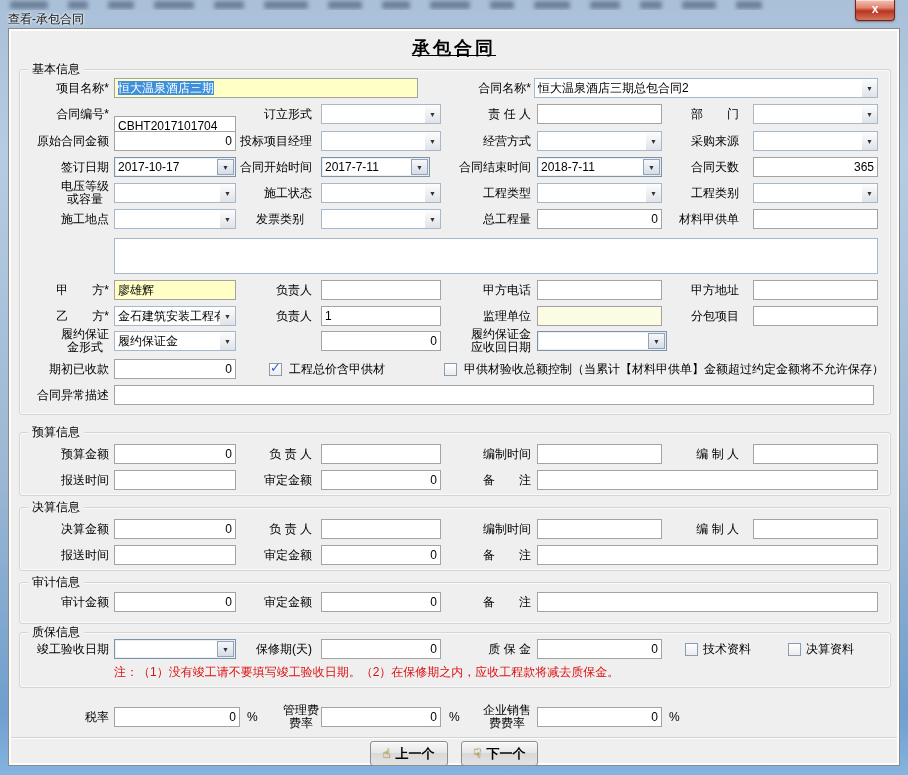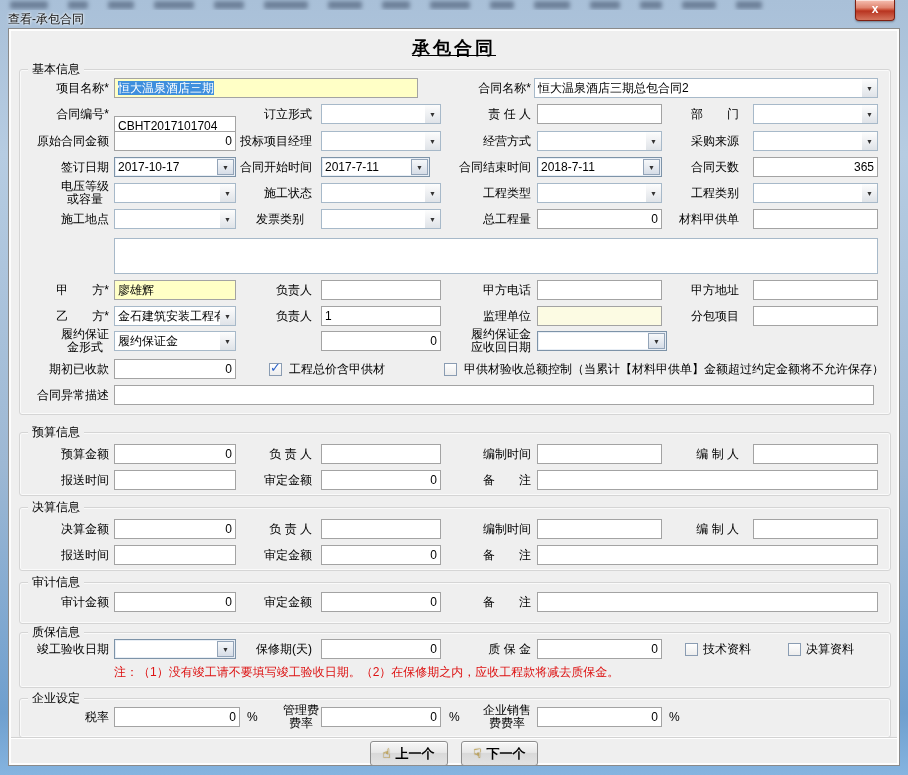--- a/index.html
+++ b/index.html
@@ -288,23 +288,20 @@
   <div class="lb" style="left:200px;top:610px;width:103px">保修期(天)</div>
   <input class="f num" style="left: 312px; top: 610px; width: 120px;" value="0">
   <div class="lb" style="left:432px;top:610px;width:90px">质 保 金</div>
   <input class="f num" style="left: 528px; top: 610px; width: 125px;" value="0">
   <div class="cbx" style="left:676px;top:614px" data-checked="false"></div>
   <div class="cbx-lb" style="left:694px;top:610px">技术资料</div>
   <div class="cbx" style="left:779px;top:614px" data-checked="false"></div>
   <div class="cbx-lb" style="left:797px;top:610px">决算资料</div>
   <div class="note" style="left:105px;top:635px">注：（1）没有竣工请不要填写竣工验收日期。（2）在保修期之内，应收工程款将减去质保金。</div>
 
-  <div class="grp" style="left:10px;top:669px;width:872px;height:40px">
-    <span class="cap">企业设定</span>
-  </div>
   <div class="lb" style="left:4px;top:678px;width:96px">税率</div>
   <input class="f num" style="left: 105px; top: 678px; width: 126px;" value="0">
   <div class="unit" style="left:238px;top:678px">%</div>
   <div class="lb two" style="left:210px;top:674px;width:100px;height:28px">管理费
 费率</div>
   <input class="f num" style="left: 312px; top: 678px; width: 120px;" value="0">
   <div class="unit" style="left:440px;top:678px">%</div>
   <div class="lb two" style="left:432px;top:674px;width:90px;height:28px">企业销售
 费费率</div>
   <input class="f num" style="left: 528px; top: 678px; width: 125px;" value="0">

